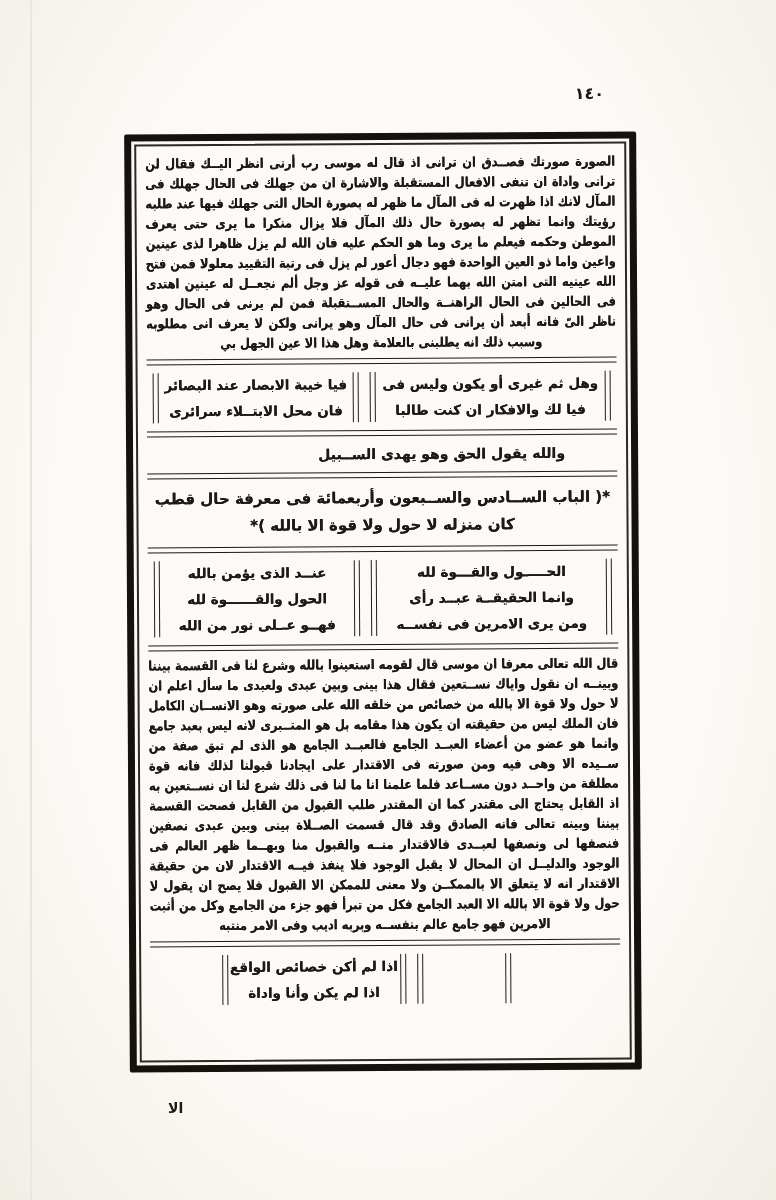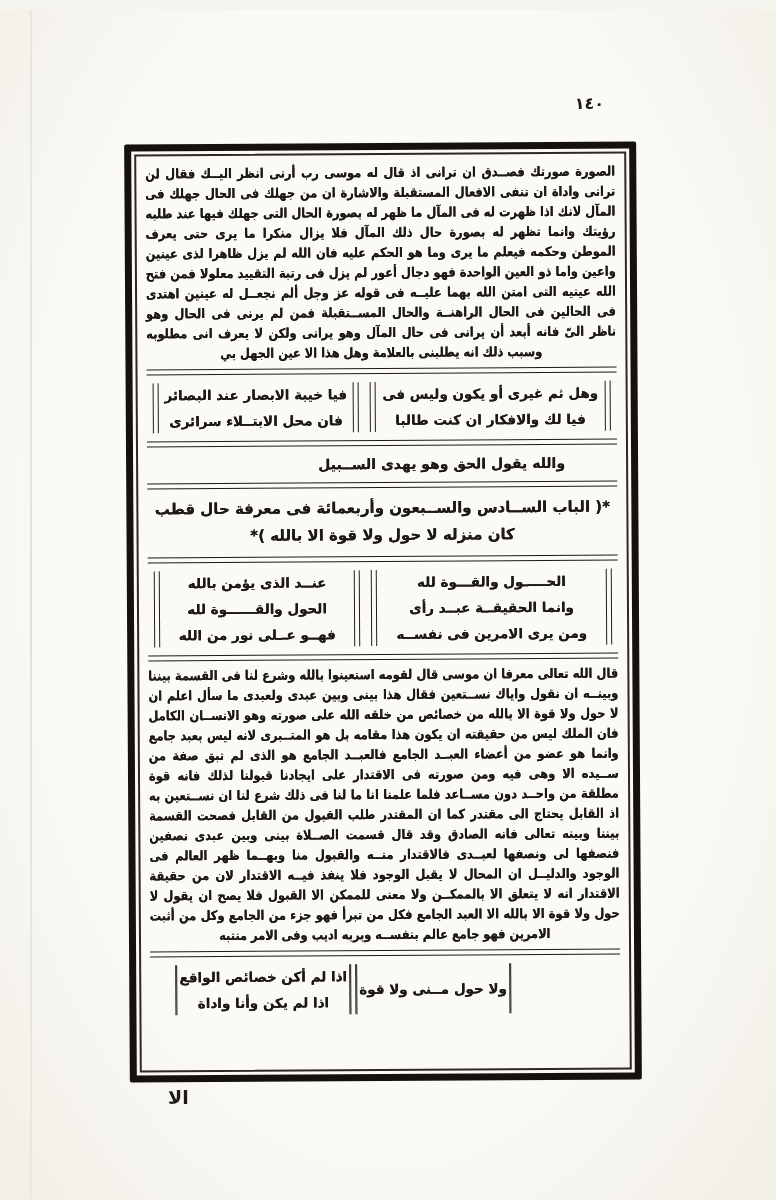--- a/index.html
+++ b/index.html
@@ -7,34 +7,33 @@
     width:776px;height:1200px;
     background:#f6f4ee;
     font-family:"DejaVu Sans",sans-serif;
     color:#1d1a15;
     overflow:hidden;
     position:relative;
   }
   .scan{
     position:absolute;inset:0;
     background:radial-gradient(ellipse at 50% 45%, #fbfaf6 60%, #f1eee6 100%);
-    margin-top:10px;
   }
   .edge-shadow{
     position:absolute;left:30px;top:0;width:2px;height:1200px;
     background:linear-gradient(#e4e1d8,#d9d6cb 50%,#e7e4db);
     opacity:.7;
   }
   .page-number{
     position:absolute;top:84px;right:172px;
     font-size:16px;font-weight:700;letter-spacing:2px;
   }
   .catchword{
-    position:absolute;top:1076px;left:168px;
-    font-size:19px;font-weight:700;
+    position:absolute;top:1100px;left:168px;
+    font-size:14px;font-weight:700;
   }
   .frame{
     position:absolute;left:127px;top:133px;width:512px;height:938px;
     box-sizing:border-box;
     border:7px solid #15120e;
     border-radius:2px;
     padding:3px;
     transform:rotate(-0.35deg);
     background:transparent;
   }
@@ -170,21 +169,20 @@
       <div class="hrule"></div>
 
       <p class="prose">قال الله تعالى معرفا ان موسى قال لقومه استعينوا بالله وشرع لنا فى القسمة بيننا وبينــه ان نقول واياك نســتعين فقال هذا بينى وبين عبدى ولعبدى ما سأل اعلم ان لا حول ولا قوة الا بالله من خصائص من خلقه الله على صورته وهو الانســان الكامل فان الملك ليس من حقيقته ان يكون هذا مقامه بل هو المتــبرى لانه ليس بعبد جامع وانما هو عضو من أعضاء العبــد الجامع فالعبــد الجامع هو الذى لم تبق صفة من ســيده الا وهى فيه ومن صورته فى الاقتدار على ايجادنا قبولنا لذلك فانه قوة مطلقة من واحــد دون مســاعد فلما علمنا انا ما لنا فى ذلك شرع لنا ان نســتعين به اذ القابل يحتاج الى مقتدر كما ان المقتدر طلب القبول من القابل فصحت القسمة بيننا وبينه تعالى فانه الصادق وقد قال قسمت الصــلاة بينى وبين عبدى نصفين فنصفها لى ونصفها لعبــدى فالاقتدار منــه والقبول منا وبهــما ظهر العالم فى الوجود والدليــل ان المحال لا يقبل الوجود فلا ينفذ فيــه الاقتدار لان من حقيقة الاقتدار انه لا يتعلق الا بالممكــن ولا معنى للممكن الا القبول فلا يصح ان يقول لا حول ولا قوة الا بالله الا العبد الجامع فكل من تبرأ فهو جزء من الجامع وكل من أثبت الامرين فهو جامع عالم بنفســه وبربه اديب وفى الامر منتبه</p>
 
       <div class="hrule"></div>
 
       <div class="verse3-wrap">
         <div class="verse-block">
           <span class="vbar"></span>
           <div class="vcol vcol-right">
-            <div class="hemi">ولا حول مــنى ولا قوة</div>
           </div>
           <span class="vbar"></span>
           <span class="vgap"></span>
           <span class="vbar"></span>
           <div class="vcol">
             <div class="hemi">اذا لم أكن خصائص الواقع</div>
             <div class="hemi">اذا لم يكن وأنا واداة</div>
           </div>
           <span class="vbar"></span>
         </div>

